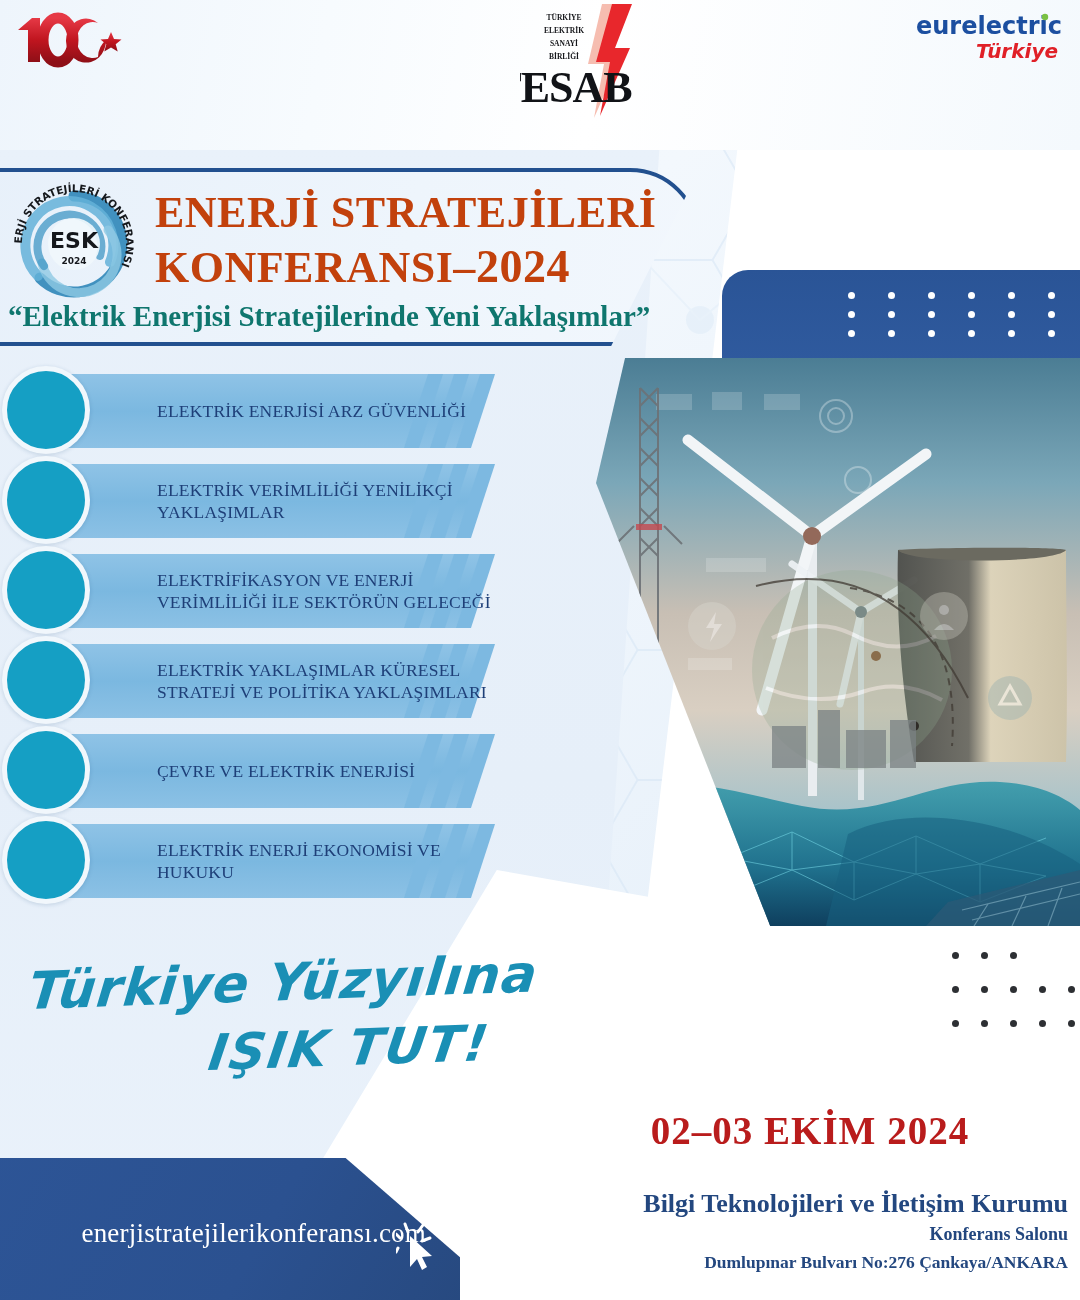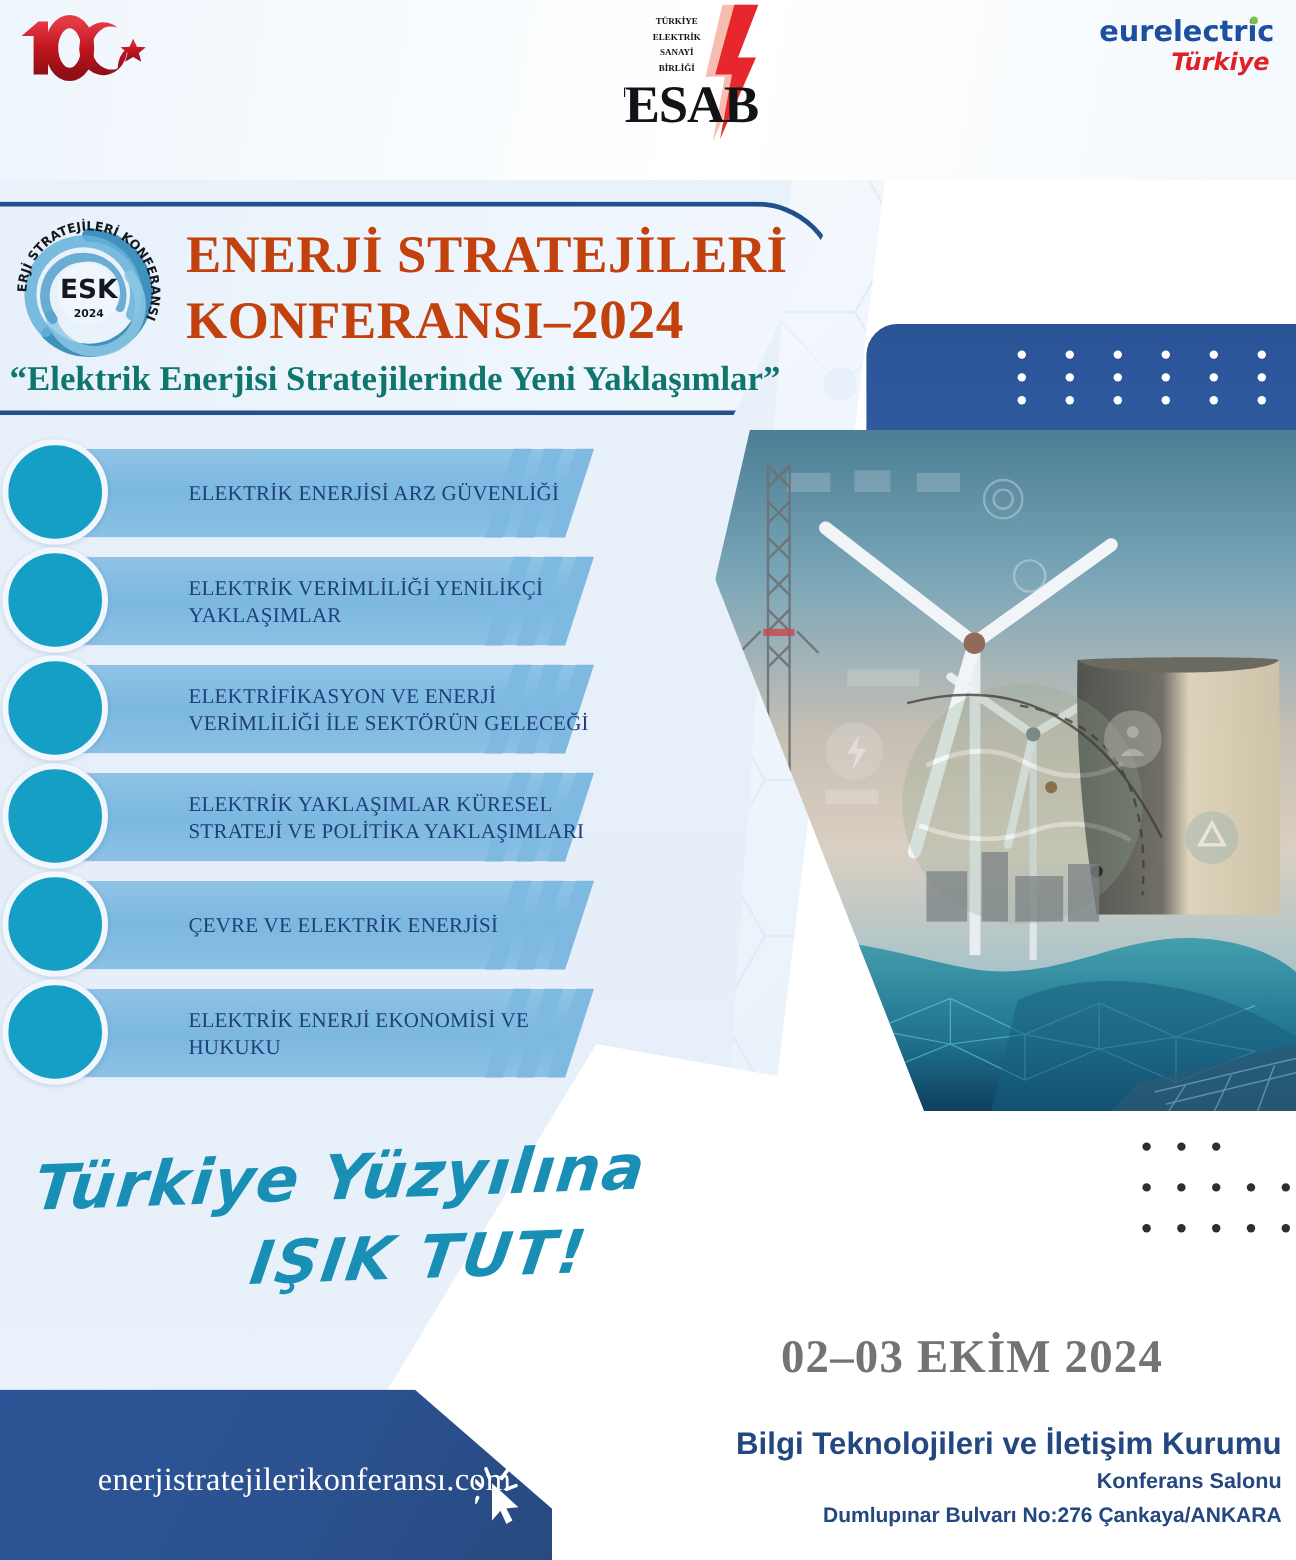--- a/index.html
+++ b/index.html
@@ -207,29 +207,29 @@
     white-space:nowrap;
     text-align:right;
   }
   .cursor-icon { position:absolute; left:396px; top:1222px; width:42px; height:50px; }
 
   
   .date-text {
     position:absolute; left:560px; top:1108px; width:500px;
     text-align:center;
     font-family:"Liberation Serif", serif;
-    color:#737373;
+    color:#b91c1c;
     font-size:39px;
     font-weight:bold;
     letter-spacing:1px;
   }
   .venue {
     position:absolute; left:540px; top:1188px; width:528px;
     text-align:right;
-    font-family:Liberation Sans, sans-serif;
+    font-family:Liberation Serif, serif;
     color:#23477f;
   }
   .venue-l1 { font-size:26px; font-weight:bold; line-height:31px; }
   .venue-l2 { font-size:18px; font-weight:bold; line-height:31px; }
   .venue-l3 { font-size:17.5px; font-weight:bold; line-height:24px; }
 </style>
 </head>
 <body>
 
 <div id="poster">

